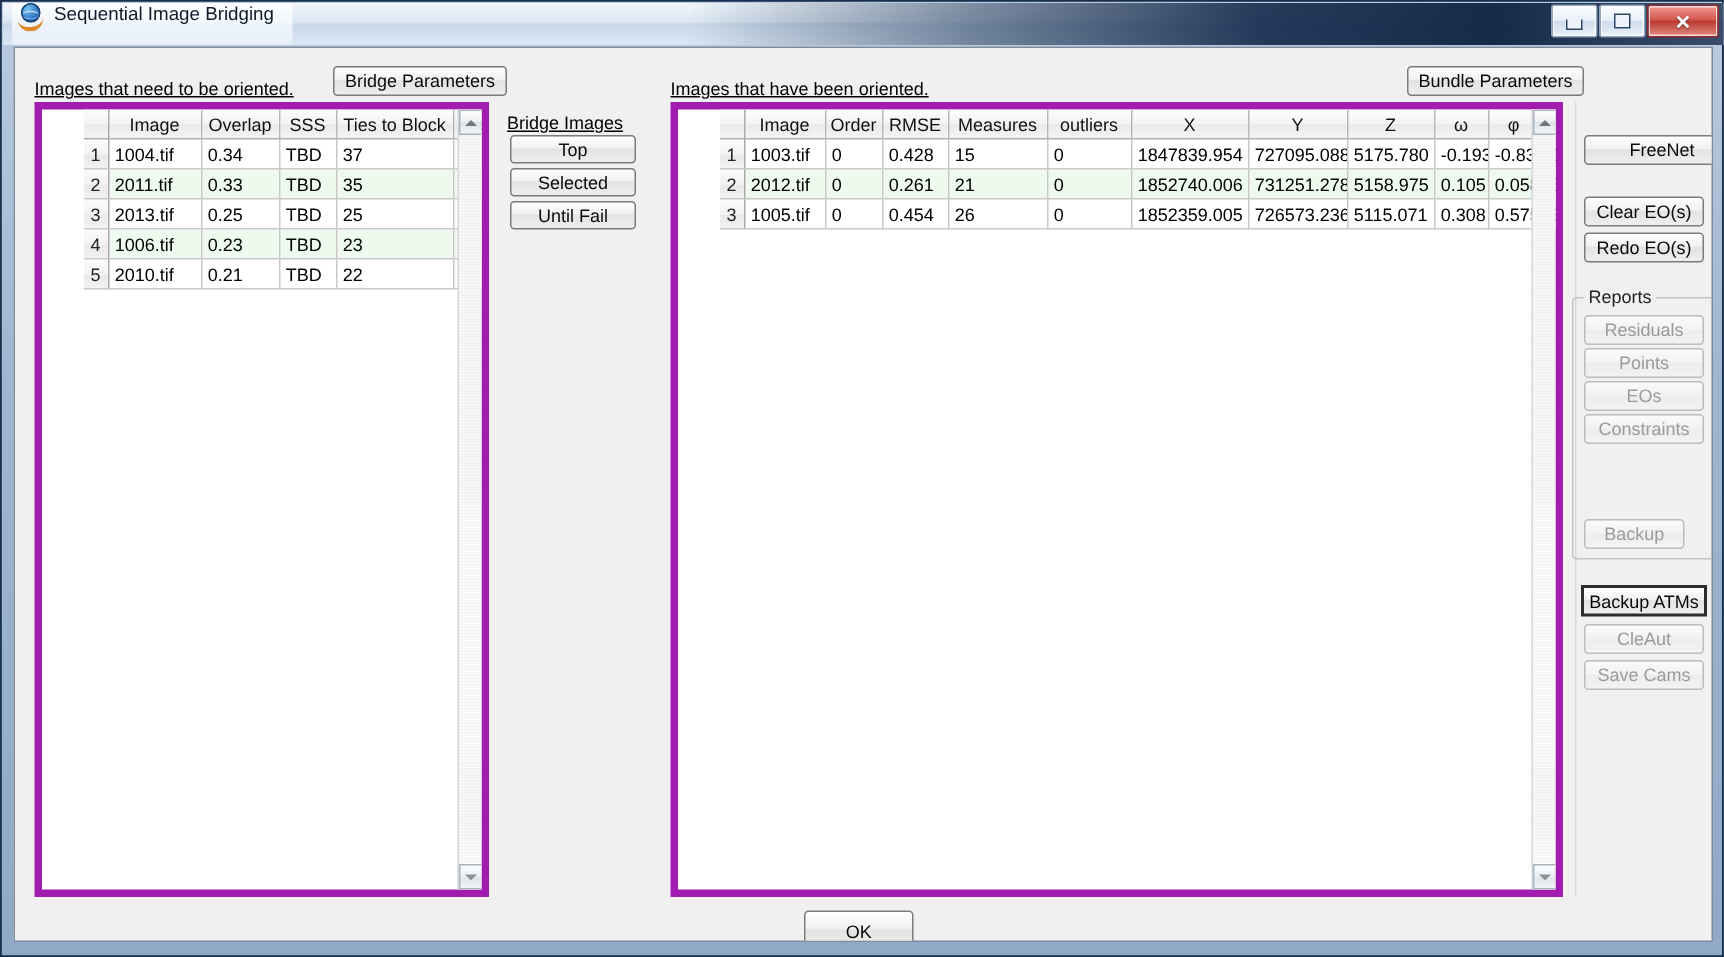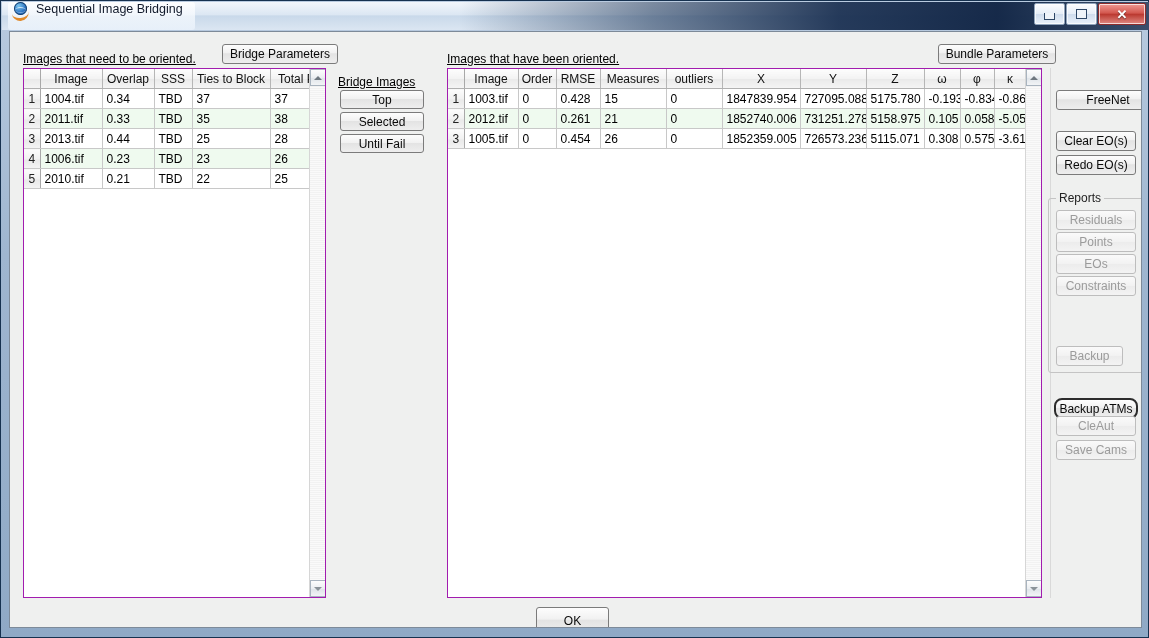--- a/index.html
+++ b/index.html
@@ -180,31 +180,31 @@
     cursor: default;
     white-space: nowrap;
   }
   .btn.disabled {
     color: #9b9b9b;
     border-color: #bdbdbd;
     background: linear-gradient(to bottom, #fafafa 0%, #f2f2f2 48%, #ececec 52%, #f3f3f3 100%);
   }
   .btn.default {
     border: 2px solid #2c2c2c;
-    border-radius: 8px;
-    margin-top: 8px;
+    border-radius: 0;
   }
 
   
   .grid-wrap {
     position: absolute;
     box-sizing: border-box;
     background: #ffffff;
-    border: 1px solid #a21caf;
+    border: 5px solid #a21caf;
     overflow: hidden;
+    padding-left: 28px;
   }
   table.grid {
     border-collapse: collapse;
     table-layout: fixed;
     font-size: 12px;
     background: #fff;
   }
   table.grid th {
     background: linear-gradient(to bottom, #fdfdfd 0%, #f3f3f3 50%, #e9e9e9 51%, #f4f4f4 100%);
     border-right: 1px solid #b6b6b6;
@@ -369,21 +369,21 @@
               <td class="rownum">2</td>
               <td>2011.tif</td>
               <td>0.33</td>
               <td>TBD</td>
               <td>35</td>
               <td>38</td>
             </tr>
             <tr>
               <td class="rownum">3</td>
               <td>2013.tif</td>
-              <td>0.44</td>
+              <td>0.25</td>
               <td>TBD</td>
               <td>25</td>
               <td>28</td>
             </tr>
             <tr class="alt">
               <td class="rownum">4</td>
               <td>1006.tif</td>
               <td>0.23</td>
               <td>TBD</td>
               <td>23</td>

